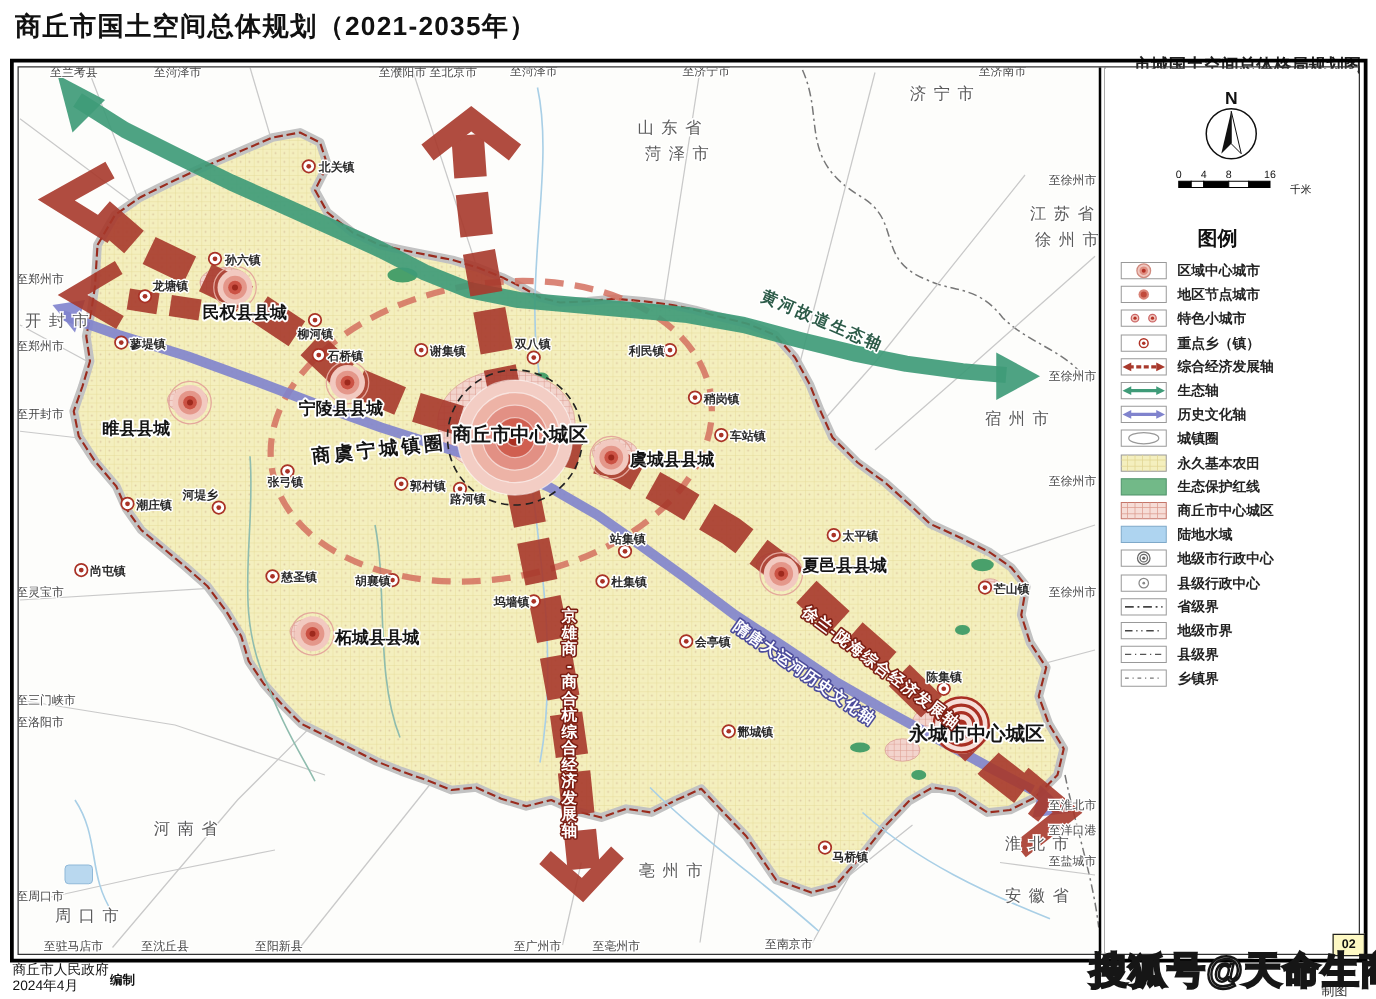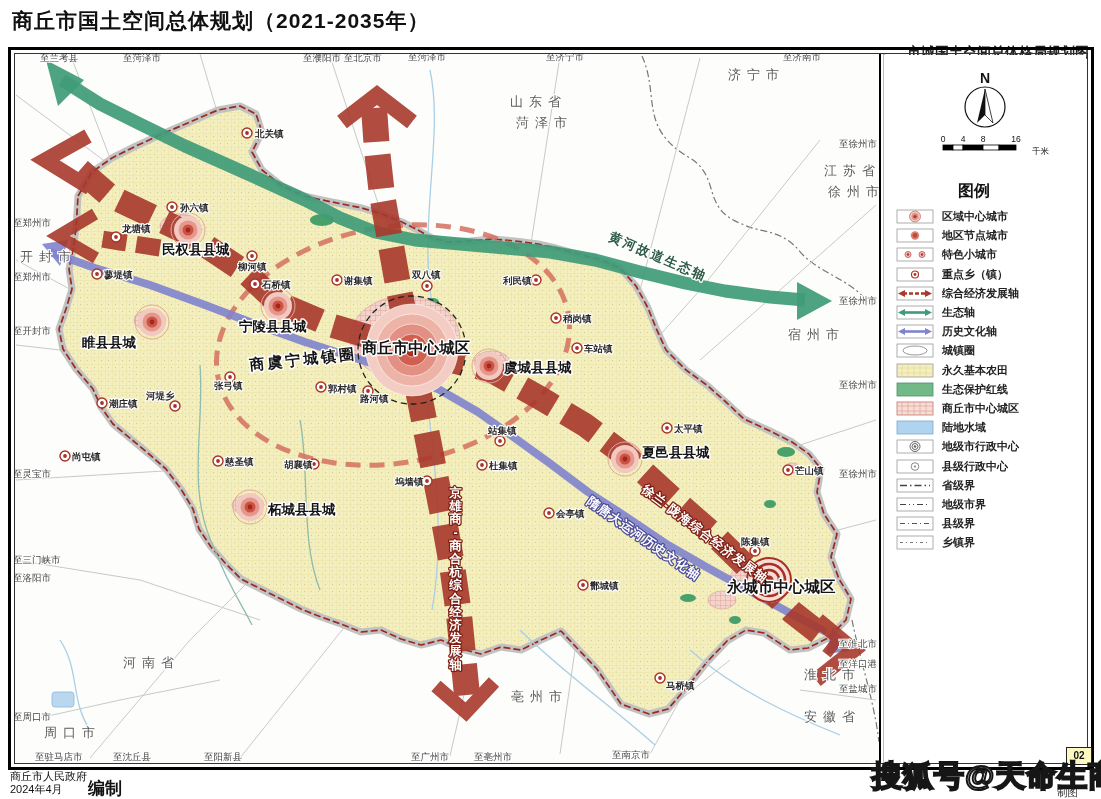--- a/index.html
+++ b/index.html
@@ -23,21 +23,21 @@
   #legend-panel{position:absolute;left:884px;top:55px;width:202px;height:707px;background:#ffffff;}
   #compass{position:absolute;left:62px;top:14px;}
   #scalebar{position:absolute;left:52px;top:78px;}
   #legend-title{position:absolute;left:0;top:126px;width:180px;text-align:center;font-size:16px;font-weight:bold;color:#111;}
   #legend-items{position:absolute;left:12px;top:152px;}
   .lg-row{display:flex;align-items:center;height:19.2px;}
   .lg-swatch{width:38px;height:15px;flex:0 0 38px;}
   .lg-label{margin-left:8px;font-size:11px;font-weight:600;color:#222;white-space:nowrap;}
   
   #footer-left{position:absolute;left:10px;top:770px;font-size:11px;font-weight:normal;color:#111;line-height:13px;}
-  #footer-role{position:absolute;left:88px;top:777px;font-size:17px;font-weight:bold;color:#111;}
+  #footer-role{position:absolute;left:88px;top:777px;font-size:10px;font-weight:bold;color:#111;}
   #footer-credit{position:absolute;left:693px;top:784px;font-size:10.5px;font-weight:bold;color:#333;}
   #footer-credit-role{position:absolute;left:1057px;top:786px;font-size:10.5px;font-weight:normal;color:#333;}
   #sheet-badge{position:absolute;left:1066px;top:747px;width:24px;height:16px;border:1.5px solid #222;background:#fef9c3;font-size:10px;font-weight:bold;color:#111;text-align:center;line-height:16px;}
   #watermark{position:absolute;left:872px;top:756px;font-size:30px;font-weight:900;color:#ffffff;-webkit-text-stroke:2px #161616;white-space:nowrap;letter-spacing:1px;}
 </style>
 </head>
 <body>
 
 <div id="page">
 

